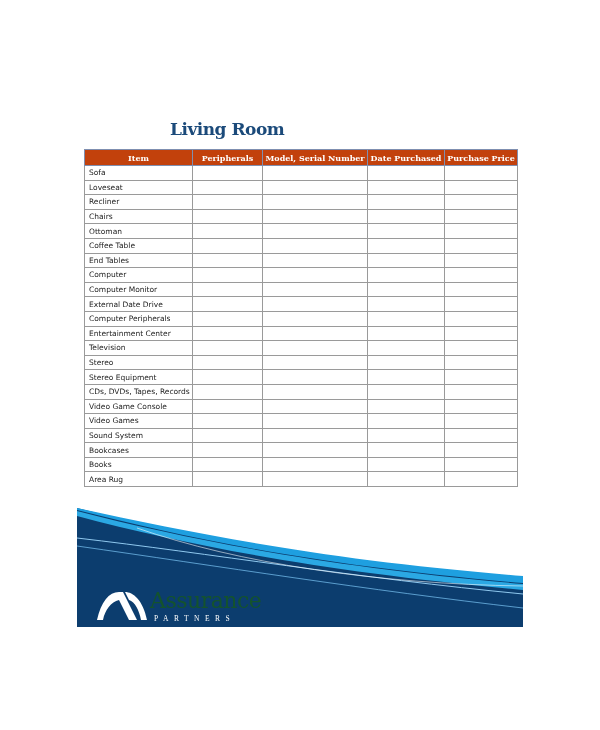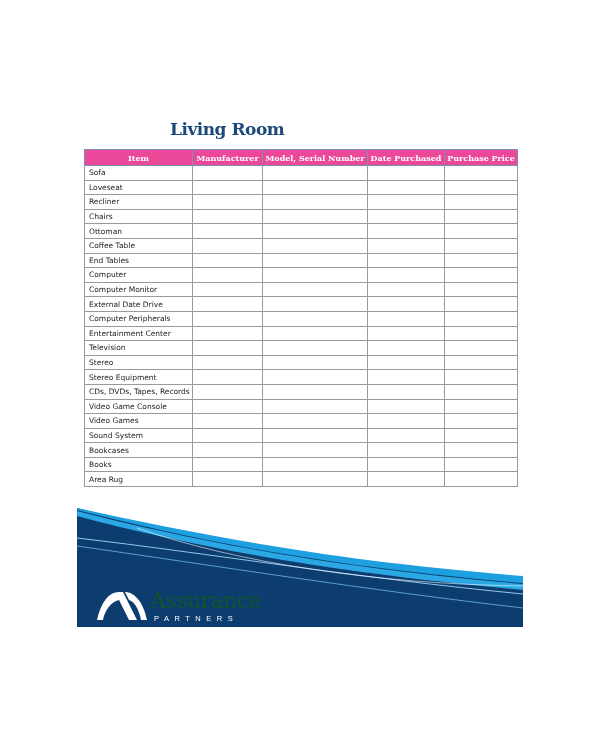--- a/index.html
+++ b/index.html
@@ -1,41 +1,41 @@
 <!DOCTYPE html>
 <html><head>
 <meta charset="utf-8">
 <style>
   html, body { margin:0; padding:0; background:#fff; }
   body { width:600px; height:730px; position:relative; overflow:hidden; font-family:"DejaVu Sans", sans-serif; }
   .title { position:absolute; left:131px; top:119px; font-family:"DejaVu Serif", serif; font-weight:bold; font-size:17px; color:#1b4a7a; letter-spacing:-0.5px;margin-left:39px; }
   table { position:absolute; left:84px; top:149px; width:433px; border-collapse:collapse; table-layout:fixed; }
-  th { background:#ec4899; color:#fff; font-family:"DejaVu Serif", serif; font-size:8px; font-weight:bold; height:15px; padding:0; border:1px solid #7f8fb0; text-align:center; white-space:nowrap; overflow:hidden; }
+  th { background:#c2410c; color:#fff; font-family:"DejaVu Serif", serif; font-size:8px; font-weight:bold; height:15px; padding:0; border:1px solid #7f8fb0; text-align:center; white-space:nowrap; overflow:hidden; }
   td { border:1px solid #9a9a9a; height:13.6px; padding:0 0 0 4px; font-size:7.5px; color:#222; white-space:nowrap; overflow:hidden; }
   .banner { position:absolute; left:77px; top:508px; width:446px; height:119px; overflow:hidden; }
   .logo-text { position:absolute; left:150px; top:588px; font-family:"DejaVu Serif", serif; font-size:22px; color:#14532d; letter-spacing:-0.5px; }
-  .logo-sub { position:absolute; left:154px; top:614px; font-family:Liberation Sans, sans-serif; font-size:7.5px; color:#fff; letter-spacing:5.5px; }
+  .logo-sub { position:absolute; left:154px; top:614px; font-family:Liberation Serif, serif; font-size:7.5px; color:#fff; letter-spacing:5.5px; }
 </style>
 </head>
 <body>
 
 <div class="title">Living Room</div>
 
 <table>
   <colgroup>
     <col style="width:108px">
       <col style="width:70px">
       <col style="width:105px">
       <col style="width:77px">
       <col style="width:73px">
   </colgroup>
   <thead>
     <tr>
       <th>Item</th>
-      <th>Manufacturer</th>
+      <th>Peripherals</th>
       <th>Model, Serial Number</th>
       <th>Date Purchased</th>
       <th>Purchase Price</th>
     </tr>
   </thead>
   <tbody id="tbody">
       <tr>
         <td>Sofa</td>
         <td></td>
         <td></td>

